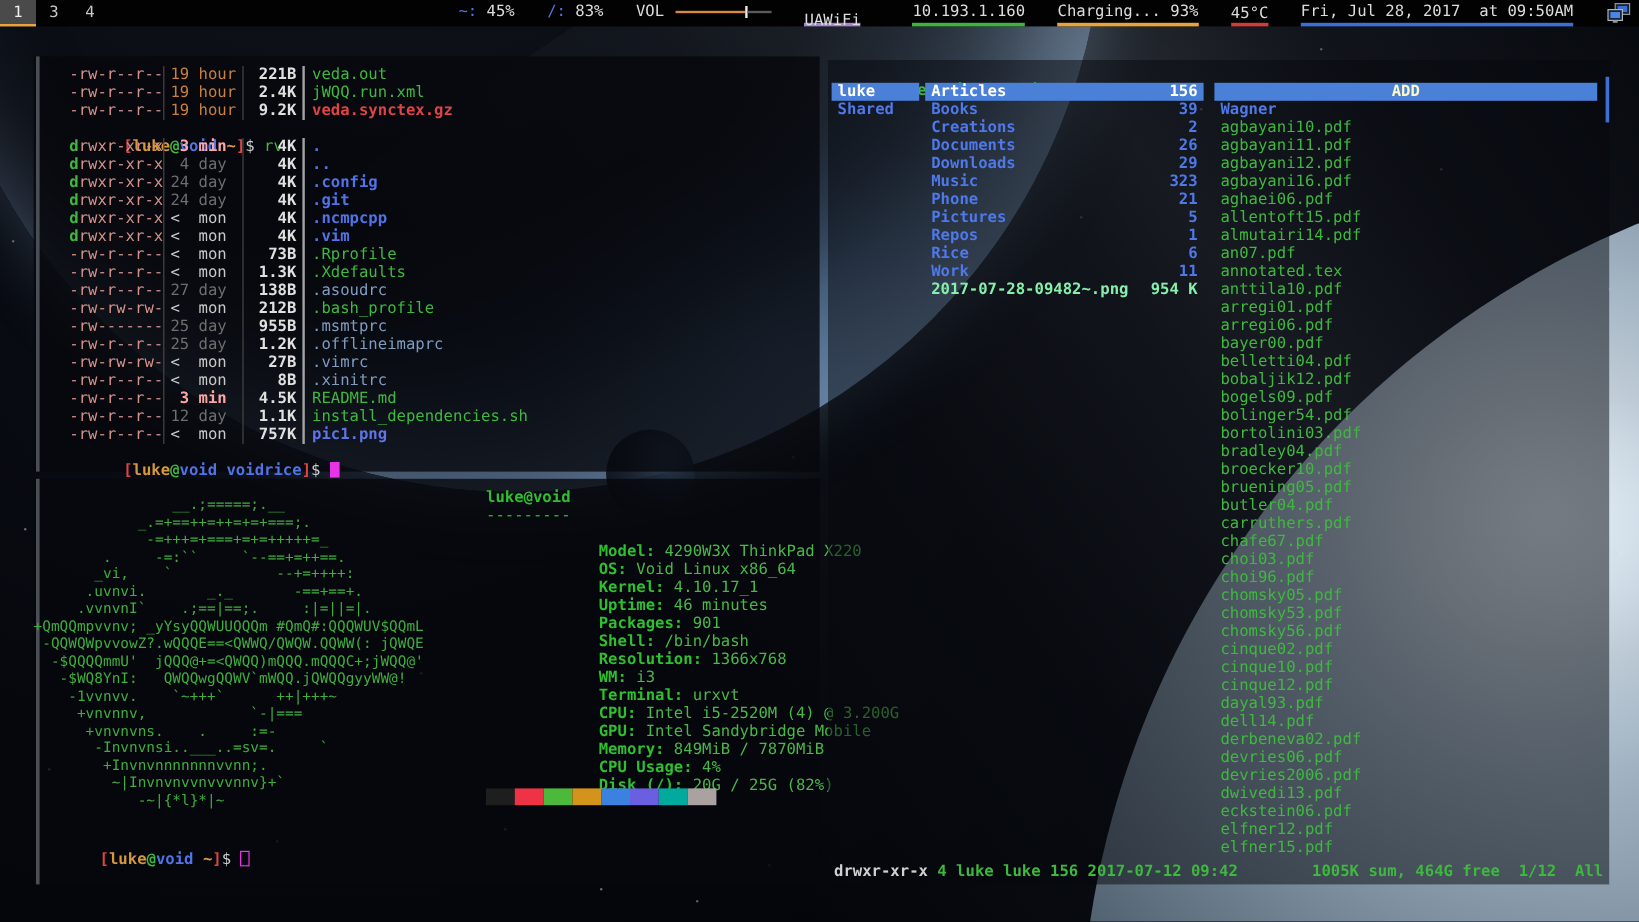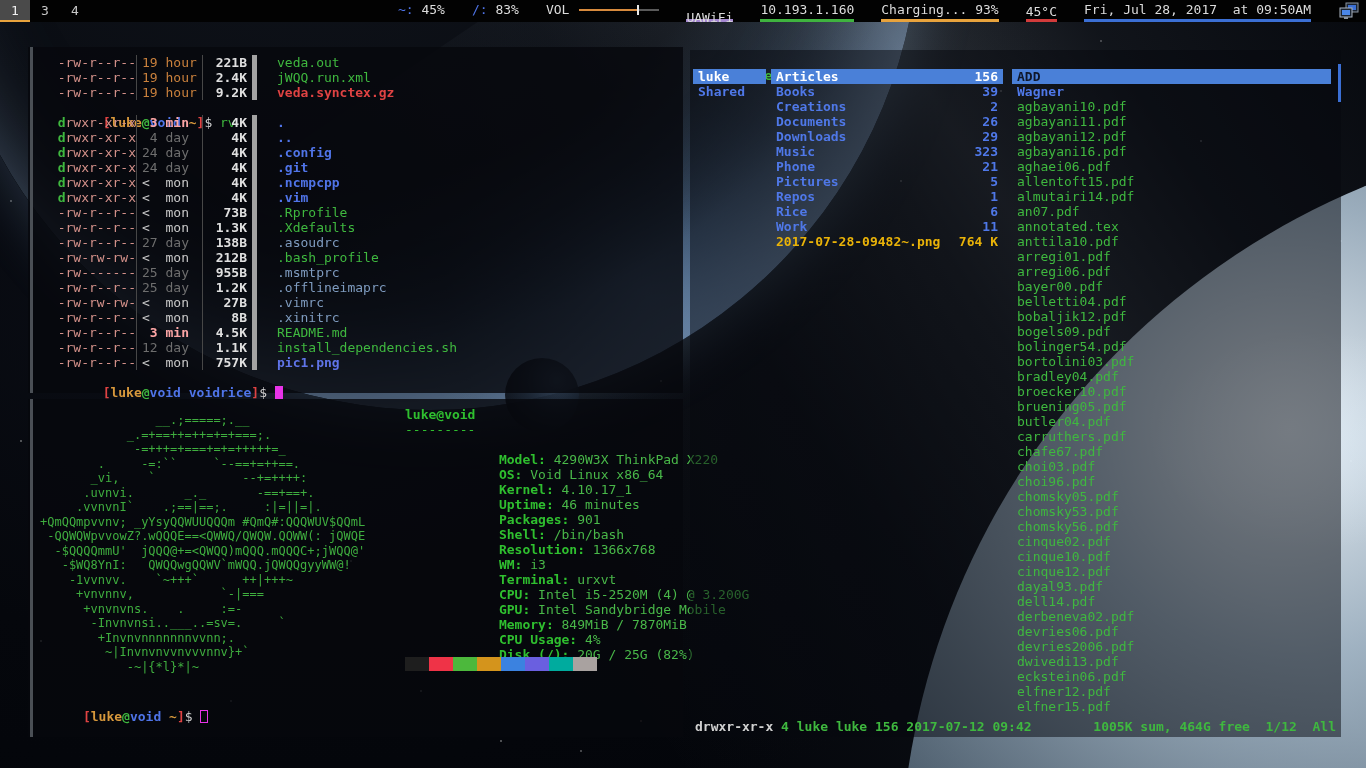--- a/index.html
+++ b/index.html
@@ -41,41 +41,41 @@
   
   .topbar { position:absolute; left:0; top:0; width:1366px; height:22px; background:#020202; display:flex;
       align-items:stretch; font-size:13px; z-index:40; }
   .ws-wrap { display:flex; }
   .ws { width:30px; display:flex; align-items:center; justify-content:center; color:#c8c8c8; border-bottom:2px solid transparent; }
   .ws.active { background:#4a4a4a; color:#f0f0f0; border-bottom:2px solid #e8a33d; }
   .status { margin-left:auto; display:flex; align-items:stretch; gap:27px; padding-right:6px; }
   .block { display:flex; align-items:center; border-bottom:3px solid transparent; white-space:pre; color:#dcdcdc; }
   .block .accent { color:#4f74e8; }
   .u-purple { border-bottom-color:#a487d0;margin-top:16px; }
-  .u-green  { border-bottom-color:#3fb33f; }
+  .u-green  { border-bottom-color:#3fb33f;margin-left:16px; }
   .u-orange { border-bottom-color:#e8a33d; }
   .u-red    { border-bottom-color:#d23b3b;align-items:flex-end; }
   .u-blue   { border-bottom-color:#3b6fd4; }
   .slider { display:flex; align-items:center; margin-left:10px; }
   .sl-fill { width:58px; height:2px; background:#d78a3d; }
   .sl-thumb { width:2px; height:10px; background:#e8e8e8; }
   .sl-rest { width:20px; height:2px; background:#5a5a5a; }
   .tray { display:flex; align-items:center; }
 
   
   .term { position:absolute; background:rgba(6,8,12,.8); z-index:20; }
   .term-top { left:28px; top:47px; width:655px; height:346px; }
   .term-bottom { left:28px; top:399px; width:655px; height:338px; }
   .scrollbar { position:absolute; left:2px; top:0; bottom:0; width:3px; background:#4a4f55; }
   .tcontent { position:absolute; left:10px; top:8px; right:4px; }
   .lsrow { display:flex; height:15px; line-height:15px; margin-left:12px; white-space:pre; }
   .c-perm { width:86px; text-align:right; }
   .c-time { width:66px; padding:0 5px; border-left:1px solid #474747; }
   .c-size { width:50px; padding:0 5px; text-align:right; border-left:1px solid #474747; color:#e0e0e0; font-weight:bold; }
-  .c-name { padding-left:20px; border-left:5px solid #a3a3a3; }
+  .c-name { padding-left:6px; border-left:2px solid #a3a3a3; }
   .pd { color:#3fb83f; font-weight:bold; }
   .pr { color:#d4918a; }
   .t-orange { color:#c9803c; }
   .t-red { color:#fca5a5; font-weight:bold; }
   .t-gray { color:#6e6e6e; }
   .t-light { color:#c8c8c8; }
   .n-green { color:#3fb83f; }
   .n-red { color:#e04343; font-weight:bold; }
   .n-dir { color:#5074e8; font-weight:bold; }
   .n-cfg { color:#7f9cc0; }
@@ -86,21 +86,21 @@
   .pr-at { color:#3fb83f; font-weight:bold; }
   .pr-host { color:#4f74e8; font-weight:bold;margin-top:48px; }
   .p-orange { color:#d7983c; font-weight:bold; }
   .p-blue { color:#4f74e8; font-weight:bold; }
   .pr-dollar { color:#cfcfcf; }
   .pr-cmd { color:#3fb83f; }
   .cur-solid { display:inline-block; width:8px; height:13px; background:#e833e8; vertical-align:-2px; }
   .cur-hollow { display:inline-block; width:8px; height:13px; border:1px solid #e833e8; vertical-align:-2px; }
 
   
-  .art { position:absolute; left:12px; top:14px; color:#3fae3f; font-size:12px; line-height:14.5px; white-space:pre; }
+  .art { position:absolute; left:0; top:14px; color:#3fae3f; font-size:12px; line-height:14.5px; white-space:pre; }
   .nf-info { position:absolute; left:377px; top:8px; line-height:15px; }
   .nf-title { color:#2fbf2f; font-weight:bold; }
   .nf-sep { color:#2fbf2f; }
   .nf-row { white-space:pre; height:15px; }
   .nf-label { color:#2fbf2f; font-weight:bold; }
   .nf-value { color:#49b849; }
   .swatches { position:absolute; left:377px; top:258px; display:flex; }
   .swatch { width:24px; height:14px; }
   .bprompt { position:absolute; left:6px; bottom:28px; }
 
@@ -111,25 +111,25 @@
   .r-host { color:#3fb83f; }
   .r-pathsep { color:#e8e8e8; }
   .r-dir { color:#3fb83f; }
   .r-col { position:absolute; top:19px; }
   .r-col1 { left:3px; width:73px; }
   .r-col2 { left:81px; width:232px; }
   .r-col3 { left:322px; width:319px; }
   .r-row { height:15px; line-height:15px; padding:0 5px; display:flex; justify-content:space-between; white-space:pre; }
   .r-row.dirblue { color:#4f78e8; }
   .r-row.sel { background:#4a80d8; color:#fff; }
-  .r-row.png { color:#eab308; }
+  .r-row.png { color:#86efac; }
   .p-item { height:15px; line-height:15px; padding:0 5px; white-space:pre; overflow:hidden; }
   .p-item.f { color:#3fb83f; font-weight:normal; }
   .p-item.d { color:#4f78e8; }
-  .p-item.ds { background:#4a80d8; color:#0f172a; }
+  .p-item.ds { background:#4a80d8; color:#fef9c3;text-align:center; }
   .r-scroll { position:absolute; right:0; top:14px; width:3px; height:38px; background:#3b6fd4; }
   .r-status { position:absolute; left:0; right:0; bottom:3px; height:15px; line-height:15px; display:flex;
       justify-content:space-between; padding:0 5px; white-space:pre; color:#3fb83f; }
   .r-perm { color:#d0d0d0; }
 </style>
 </head>
 <body>
 
 <div class="desktop">
 
@@ -435,21 +435,21 @@
 
         <div class="r-row dirblue">
           <span>Rice</span><span>6</span>
         </div>
 
         <div class="r-row dirblue">
           <span>Work</span><span>11</span>
         </div>
 
         <div class="r-row png">
-          <span>2017-07-28-09482~.png</span><span>764 K</span>
+          <span>2017-07-28-09482~.png</span><span>954 K</span>
         </div>
       </div>
     <div class="r-col r-col3">
 
         <div class="p-item ds"><span>ADD</span></div>
 
         <div class="p-item d"><span>Wagner</span></div>
 
         <div class="p-item f"><span>agbayani10.pdf</span></div>
 

